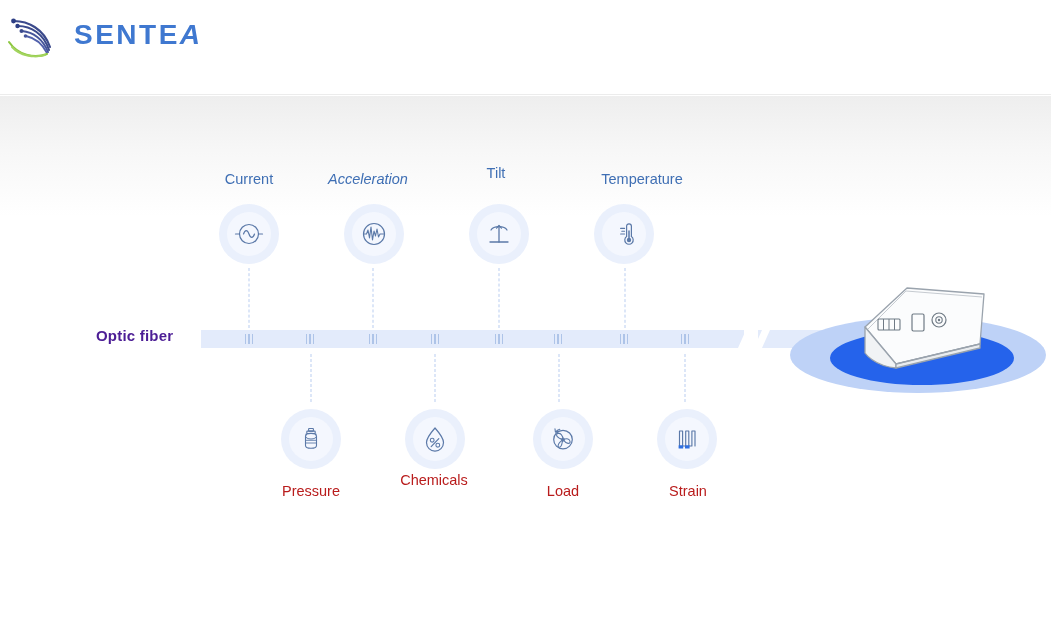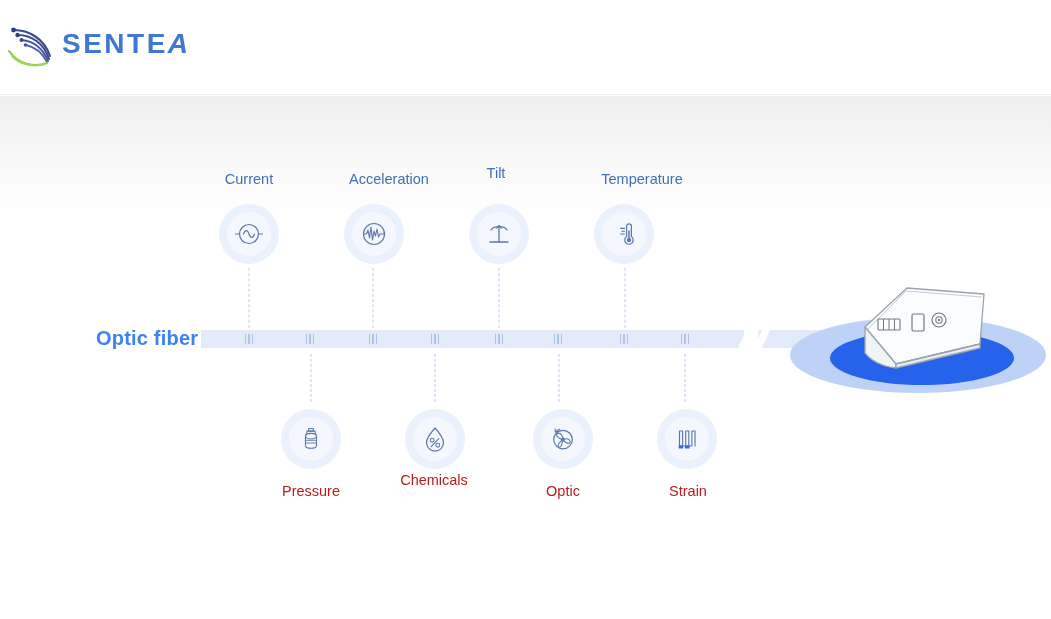--- a/index.html
+++ b/index.html
@@ -10,21 +10,21 @@
     overflow: hidden;
   }
   #page { position: relative; width: 1051px; height: 619px; background:#fff; }
 
   
   #header {
     position: absolute; left:0; top:0; width:1051px; height:95px;
     background:#ffffff; border-bottom:1px solid #ececec;
   }
   #logo-group {
-    position:absolute; left:6px; top:18px; display:flex; align-items:center; gap:4px;
+    position:absolute; left:6px; top:9px; display:flex; align-items:center; gap:16px;
   }
   #logo-mark { width:52px; height:52px; display:block; }
   #wordmark {
     font-size:28px; font-weight:bold; letter-spacing:2.5px;
     color:#3f78d0; line-height:1; white-space:nowrap;
   }
   #wordmark .last-a { font-style:italic; font-weight:bold; }
 
   
   #backdrop {
@@ -52,22 +52,22 @@
   }
   .icon-bubble svg { display:block; }
 
   .dash-line {
     position:absolute; width:0; border-left:1.5px dashed #b9cdf0;
     transform:translateX(-50%);
   }
 
   
   #fiber-label {
-    position:absolute; left:96px; top:327px; font-size:20px;
-    font-weight:bold; color:#3b82f6; letter-spacing:.2px;
+    position:absolute; left:96px; top:327px; font-size:15px;
+    font-weight:bold; color:#4c1d95; letter-spacing:.2px;
   }
   #fiber-bar-wrap { position:absolute; left:201px; top:330px; width:600px; height:18px; }
   .fiber-seg {
     position:absolute; top:0; height:18px; background:#e3ebfb;
   }
   .fiber-seg-a { left:0; width:543px; }
   .fiber-seg-b { left:557px; width:85px; }
   .fiber-slash {
     position:absolute; top:-1px; height:20px; width:8px; background:#ffffff;
     transform:skewX(-24deg);
@@ -108,21 +108,21 @@
         <span>SENTE</span><span class="last-a">A</span>
       </div>
     </div>
   </div>
 
   <div id="backdrop"></div>
 
   <div id="diagram">
 
     <div class="node-label" style="left:249px; top:75px;">Current</div>
-    <div class="node-label" style="left:389px; top:75px;">Acceleration</div>
+    <div class="node-label" style="left:368px; top:75px;font-style:italic;">Acceleration</div>
     <div class="node-label" style="left:496px; top:69px;">Tilt</div>
     <div class="node-label" style="left:642px; top:75px;">Temperature</div>
 
     <div class="icon-bubble" style="left:249px; top:138px;">
       <div class="inner">
         <svg width="30" height="30" viewBox="0 0 30 30">
           <circle cx="15" cy="15" r="9.5" fill="none" stroke="#5b79a8" stroke-width="1.2"></circle>
           <path d="M9.5 15 C11 10.5 13.5 10.5 15 15 C16.5 19.5 19 19.5 20.5 15" fill="none" stroke="#5b79a8" stroke-width="1.2" stroke-linecap="round"></path>
           <line x1="1.5" y1="15" x2="5.5" y2="15" stroke="#5b79a8" stroke-width="1.2" stroke-linecap="round"></line>
           <line x1="24.5" y1="15" x2="28.5" y2="15" stroke="#5b79a8" stroke-width="1.2" stroke-linecap="round"></line>
@@ -267,21 +267,21 @@
         <svg width="30" height="30" viewBox="0 0 30 30">
           <path d="M7.5 22 L7.5 7 L10.6 7 L10.6 22 L13.7 22 L13.7 7 L16.8 7 L16.8 22 L19.9 22 L19.9 7 L23 7 L23 22" fill="none" stroke="#5b79a8" stroke-width="1.15" stroke-linejoin="round" stroke-linecap="round"></path>
           <rect x="6.6" y="21.2" width="4.6" height="3.4" rx="0.4" fill="#2f6fe0"></rect>
           <rect x="13.0" y="21.2" width="4.6" height="3.4" rx="0.4" fill="#2f6fe0"></rect>
         </svg>
       </div>
     </div>
 
     <div class="node-label bottom" style="left:311px; top:387px;">Pressure</div>
     <div class="node-label bottom" style="left:434px; top:376px;">Chemicals</div>
-    <div class="node-label bottom" style="left:563px; top:387px;">Optic</div>
+    <div class="node-label bottom" style="left:563px; top:387px;">Load</div>
     <div class="node-label bottom" style="left:688px; top:387px;">Strain</div>
 
     <div id="device-zone">
       <svg width="261" height="130" viewBox="0 0 261 130">
         <ellipse cx="128" cy="73" rx="128" ry="38" fill="#bed2f7"></ellipse>
         <ellipse cx="132" cy="76" rx="92" ry="27" fill="#2563eb"></ellipse>
         <g>
           <path d="M75 45 L117 6 L194 12 L190 62 L106 82 Z" fill="#fbfcfd" stroke="#9aa3ad" stroke-width="1.3" stroke-linejoin="round"></path>
           <path d="M75 45 L75 71 C75 71 84 84 106 86 L106 82 Z" fill="#f1f3f5" stroke="#9aa3ad" stroke-width="1.3" stroke-linejoin="round"></path>
           <path d="M106 82 L106 86 L190 66 L190 62 Z" fill="#e9ecef" stroke="#9aa3ad" stroke-width="1.3" stroke-linejoin="round"></path>

